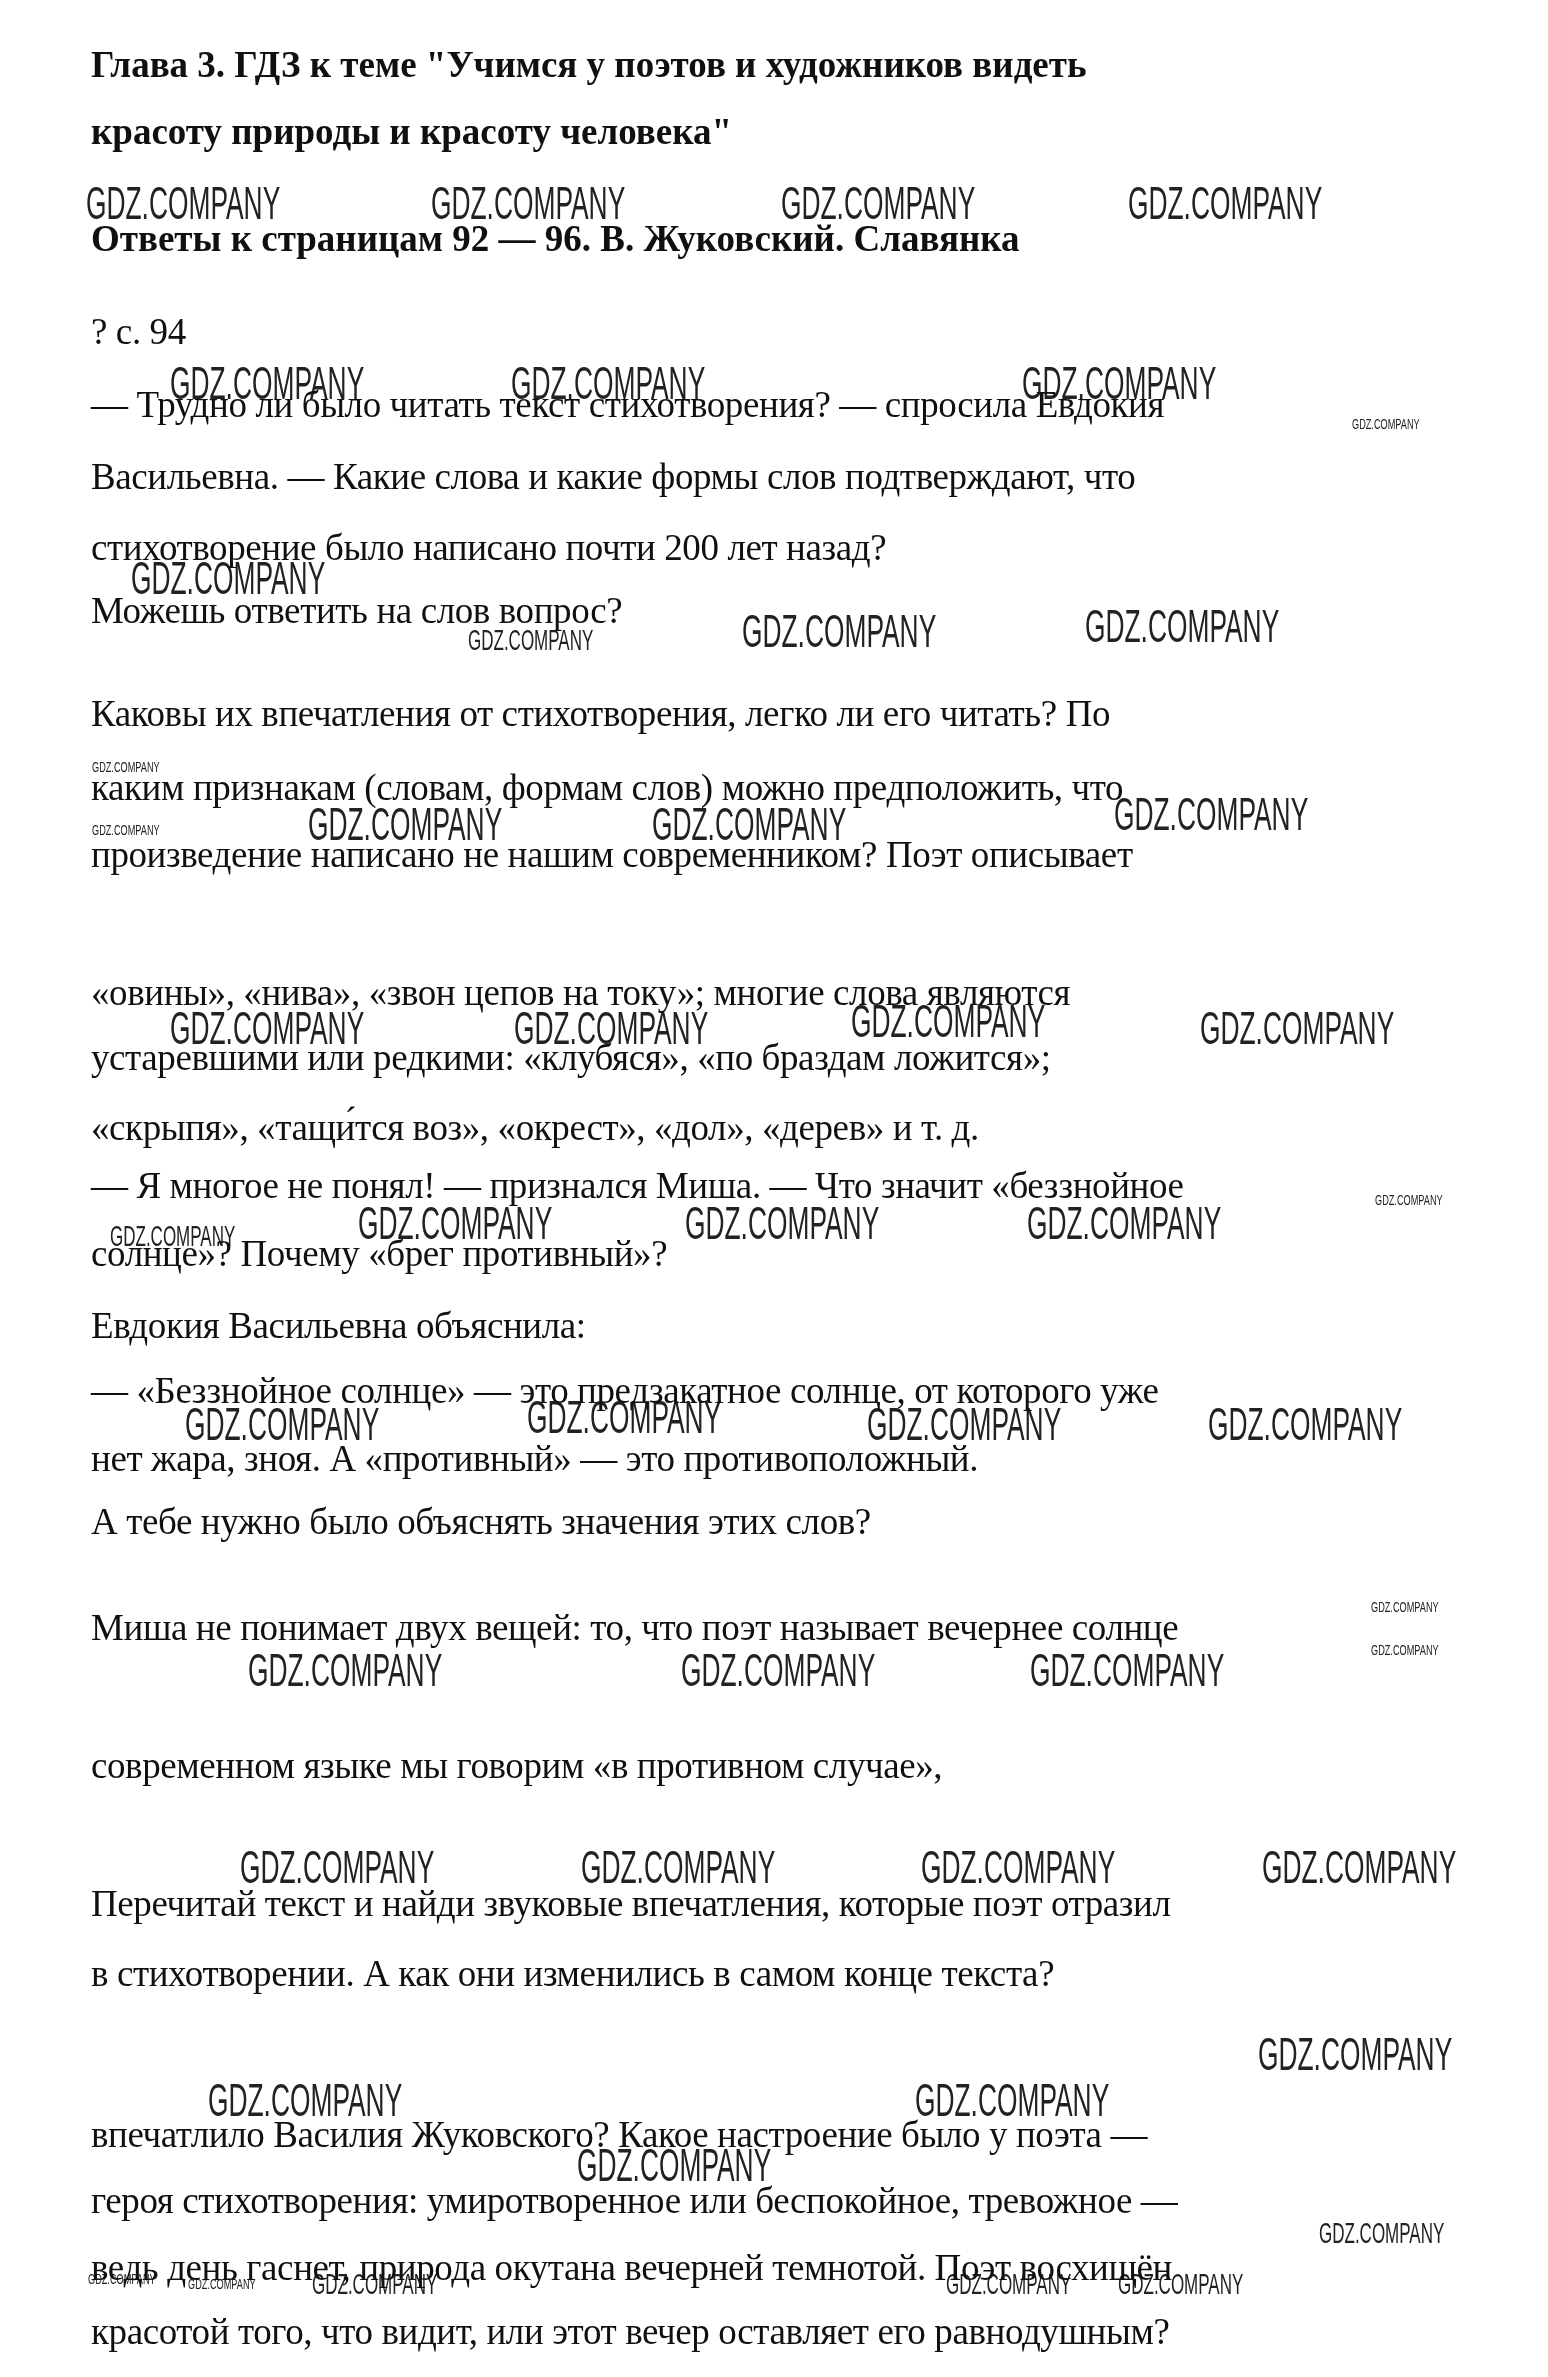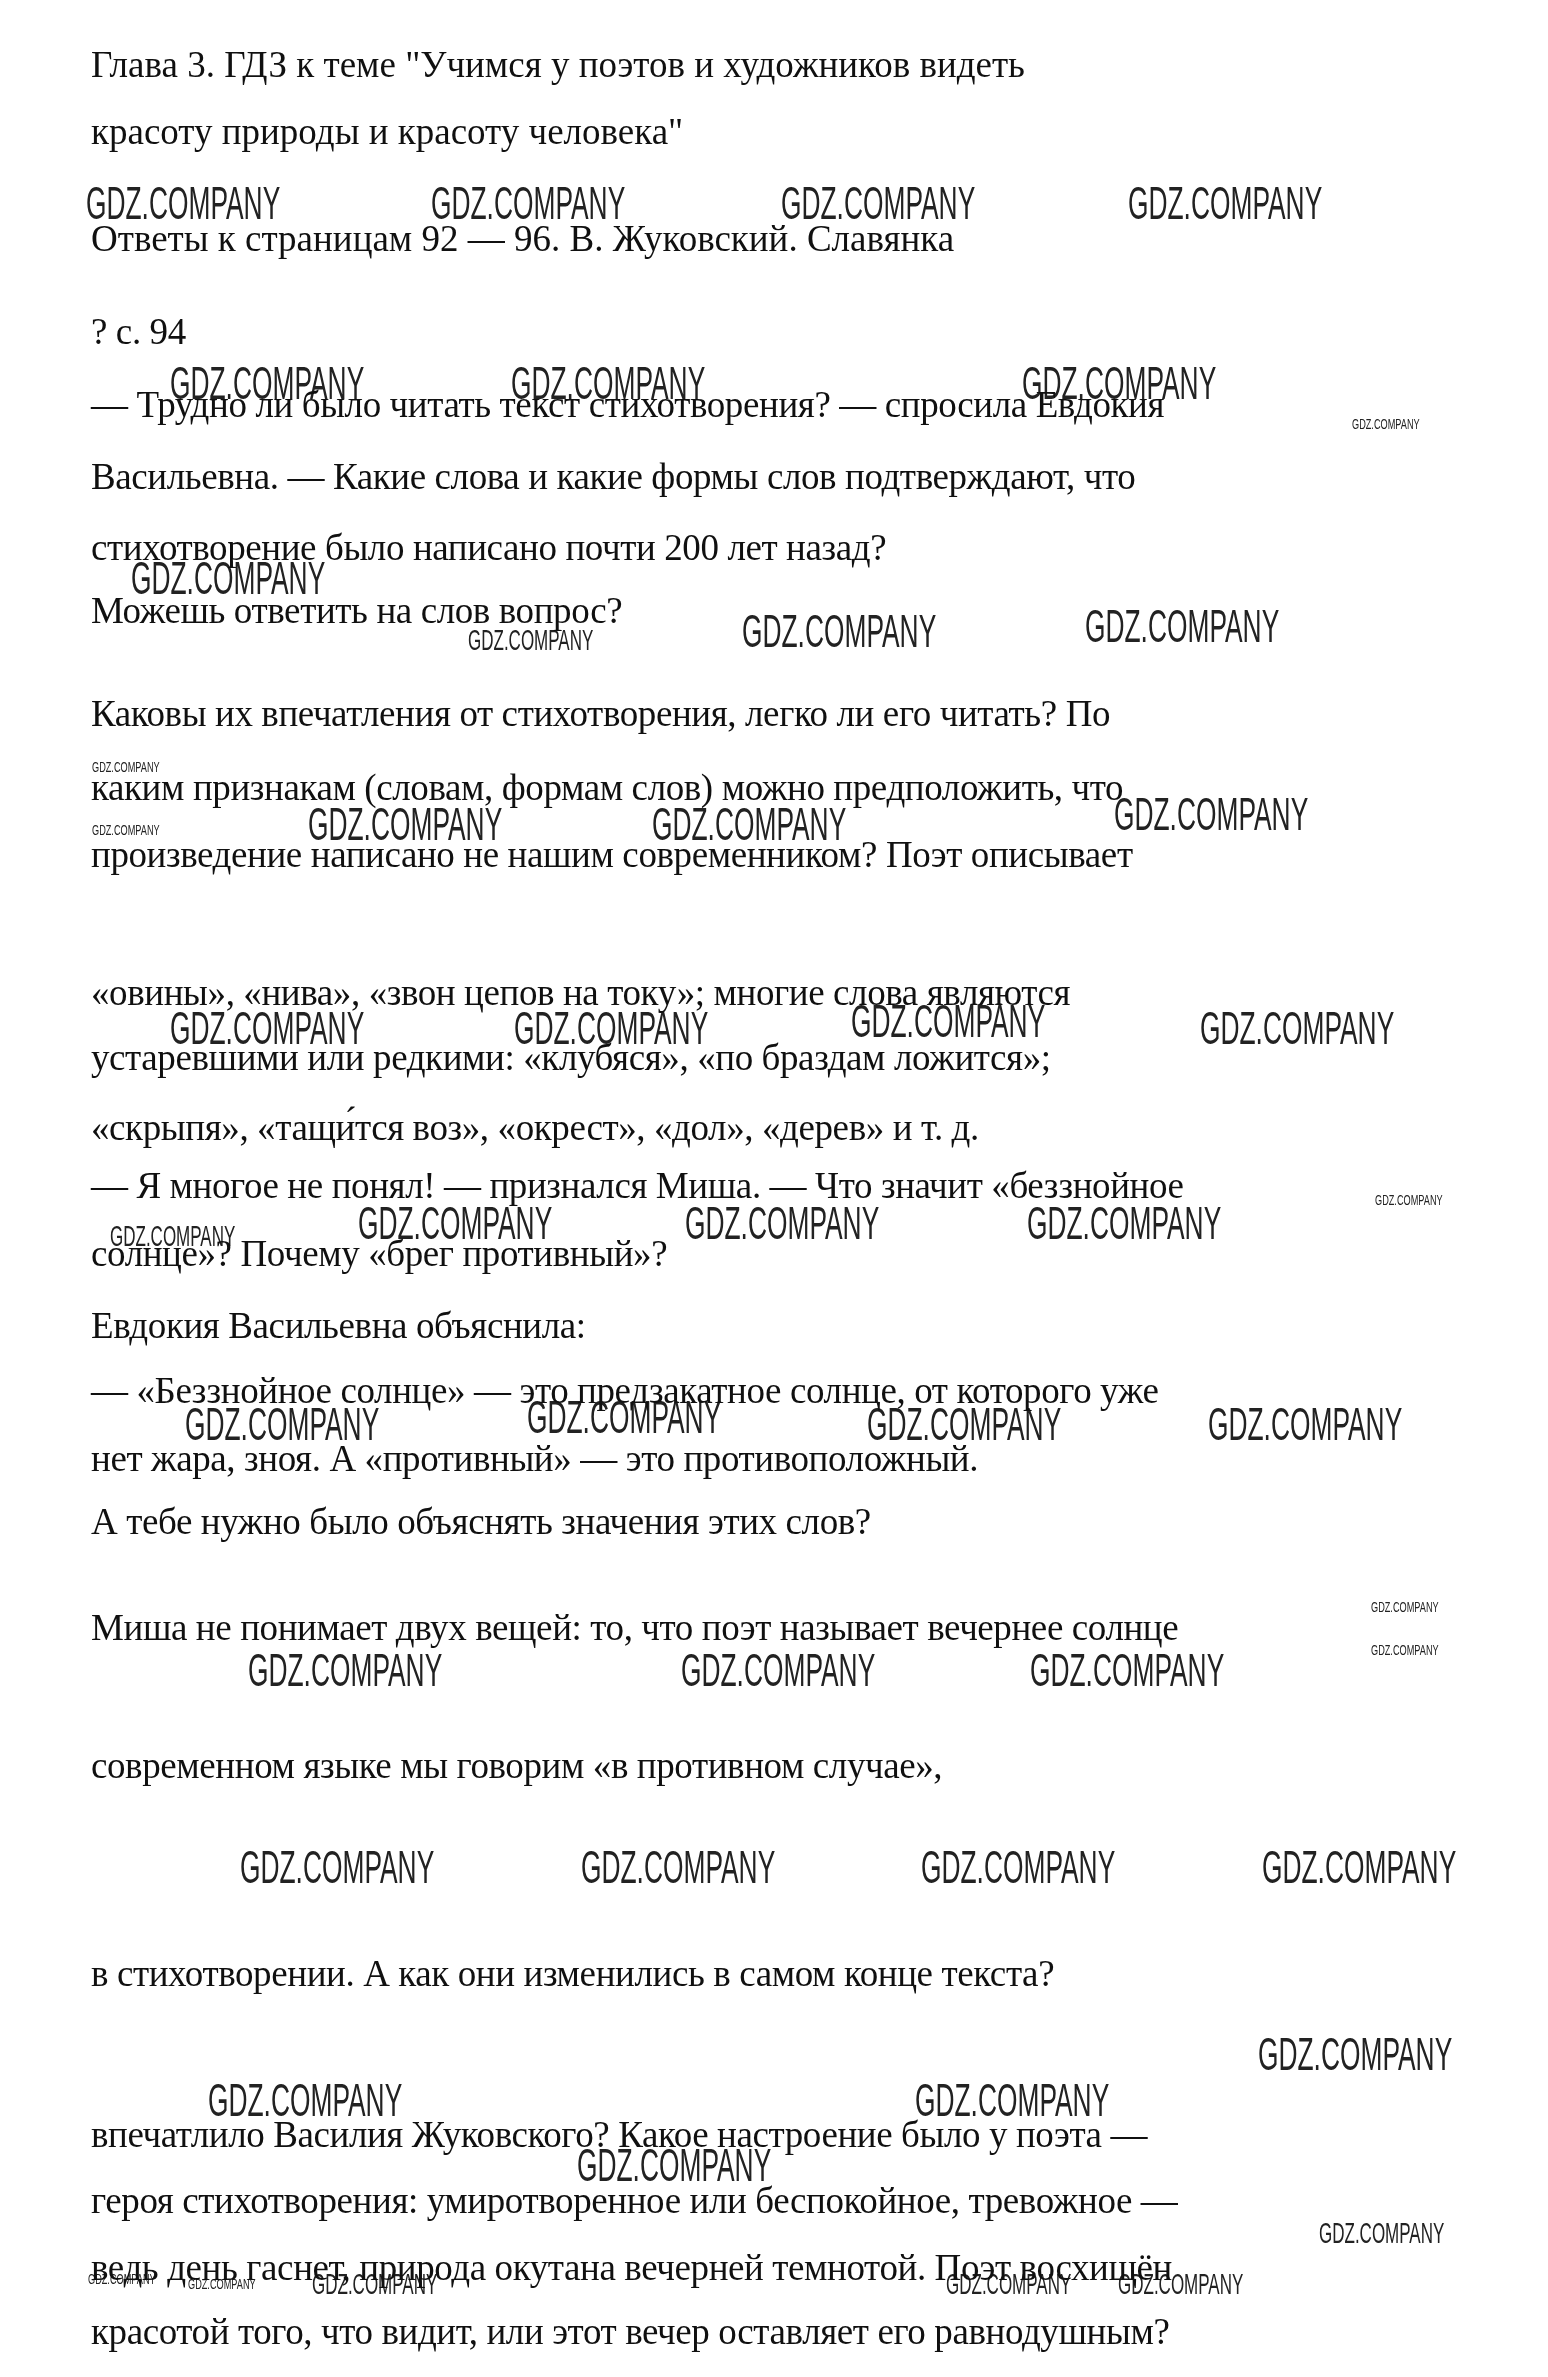--- a/index.html
+++ b/index.html
@@ -15,21 +15,21 @@
     position: absolute;
     left: 91px;
     z-index: 2;
     font-family: "Liberation Serif", serif;
     font-size: 37px;
     line-height: 45px;
     color: #101010;
     letter-spacing: -0.4px;
     white-space: nowrap;
   }
-  .line.bold { font-weight: normal; letter-spacing: 0; }
+  .line.bold { font-weight: bold; letter-spacing: 0; }
   .wm {
     position: absolute;
     z-index: 1;
     font-family: "Liberation Sans", sans-serif;
     font-weight: 400;
     color: #222222;
     white-space: nowrap;
     transform-origin: left top;
   }
   .wm.n { font-size: 31px; transform: scale(0.85, 1.5); }
@@ -57,20 +57,21 @@
   <div class="line" style="top:1035px">устаревшими или редкими: «клубяся», «по браздам ложится»;</div>
   <div class="line" style="top:1105px">«скрыпя», «тащи́тся воз», «окрест», «дол», «дерев» и т. д.</div>
   <div class="line" style="top:1163px">— Я многое не понял! — признался Миша. — Что значит «беззнойное</div>
   <div class="line" style="top:1231px">солнце»? Почему «брег противный»?</div>
   <div class="line" style="top:1303px">Евдокия Васильевна объяснила:</div>
   <div class="line" style="top:1368px">— «Беззнойное солнце» — это предзакатное солнце, от которого уже</div>
   <div class="line" style="top:1436px">нет жара, зноя. А «противный» — это противоположный.</div>
   <div class="line" style="top:1499px">А тебе нужно было объяснять значения этих слов?</div>
   <div class="line" style="top:1605px">Миша не понимает двух вещей: то, что поэт называет вечернее солнце</div>
   <div class="line" style="top:1743px">современном языке мы говорим «в противном случае»,</div>
+  <div class="line" style="top:1881px">Перечитай текст и найди звуковые впечатления, которые поэт отразил</div>
   <div class="line" style="top:1951px">в стихотворении. А как они изменились в самом конце текста?</div>
   <div class="line" style="top:2112px">впечатлило Василия Жуковского? Какое настроение было у поэта —</div>
   <div class="line" style="top:2178px">героя стихотворения: умиротворенное или беспокойное, тревожное —</div>
   <div class="line" style="top:2245px">ведь день гаснет, природа окутана вечерней темнотой. Поэт восхищён</div>
   <div class="line" style="top:2309px">красотой того, что видит, или этот вечер оставляет его равнодушным?</div>
 
   <span class="wm n" style="left:86px;top:177px">GDZ.COMPANY</span>
   <span class="wm n" style="left:431px;top:177px">GDZ.COMPANY</span>
   <span class="wm n" style="left:781px;top:177px">GDZ.COMPANY</span>
   <span class="wm n" style="left:1128px;top:177px">GDZ.COMPANY</span>

